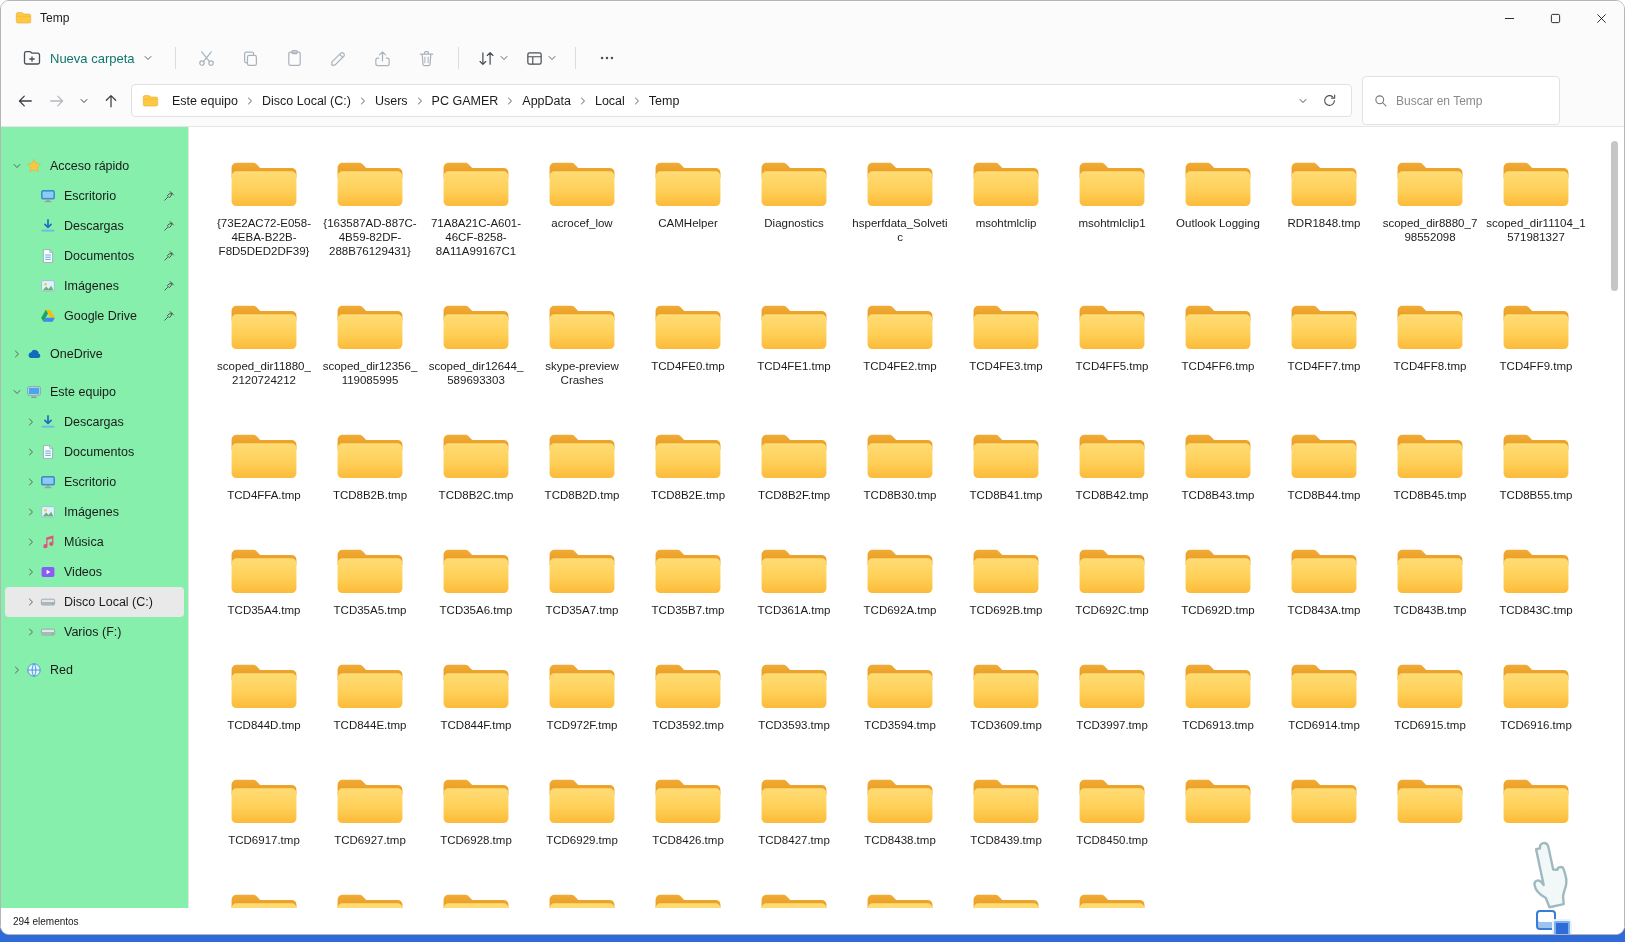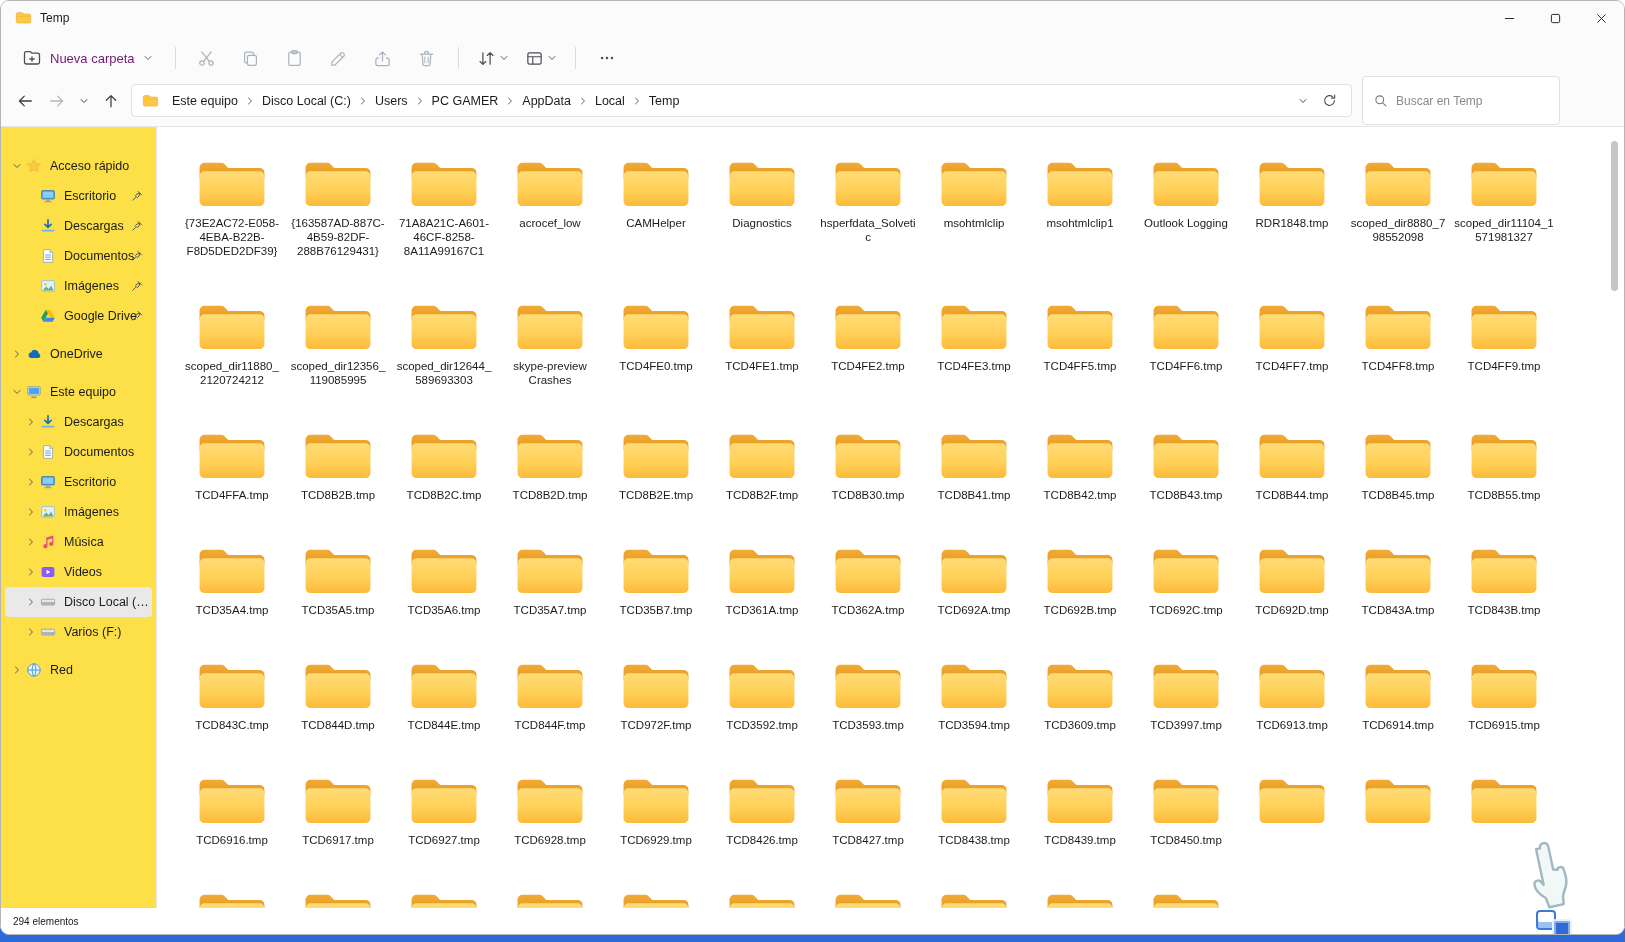--- a/index.html
+++ b/index.html
@@ -16,21 +16,21 @@
     padding-left:14px; position:relative; }
   .title-text { font-size:12px; margin-left:8px; }
   .win-controls { position:absolute; right:0; top:0; height:100%; display:flex; }
   .win-btn { width:46px; height:100%; display:flex; align-items:center; justify-content:center;
     background:transparent; border:none; color:#1b1b1b; cursor:default; }
 
   
   .toolbar { height:46px; flex:0 0 auto; background:#fbfbfb; display:flex; align-items:center;
     padding:0 10px; gap:2px; }
   .btn-newfolder { display:flex; align-items:center; gap:8px; padding:7px 11px; border:none;
-    background:transparent; border-radius:4px; font-size:13px; color:#701a75; font-family:inherit; }
+    background:transparent; border-radius:4px; font-size:13px; color:#0f766e; font-family:inherit; }
   .tb-sep { width:1px; height:22px; background:#dcdcdc; margin:0 9px; flex:0 0 auto; }
   .tb-group { display:flex; align-items:center; gap:4px; }
   .tb-btn { min-width:40px; height:34px; display:flex; align-items:center; justify-content:center;
     gap:3px; background:transparent; border:none; border-radius:4px; color:#494f55; padding:0 7px; }
   .tb-btn.disabled { color:#aab3bd; }
   .icon { display:inline-flex; align-items:center; justify-content:center; line-height:0; }
   .chev { color:#5f6469; }
 
   
   .addressrow { height:46px; flex:0 0 auto; background:#fbfbfb; display:flex; align-items:center;
@@ -47,21 +47,21 @@
   .crumb-sep { color:#5f5f5f; }
   .bc-right { margin-left:auto; display:flex; align-items:center; gap:14px; color:#4a4f54; padding-right:4px; }
   .search-box { width:198px; height:49px; background:#fff; border:1px solid #e1e1e1; border-radius:4px;
     display:flex; align-items:center; padding:0 10px; gap:8px; color:#767676; flex:0 0 auto; }
   .search-box input { border:none; outline:none; background:transparent; width:100%;
     font-size:12px; font-family:inherit; color:#1b1b1b; }
   .search-box input::placeholder { color:#8a8a8a; }
 
   
   .bodyrow { flex:1 1 auto; display:flex; min-height:0; background:#fff; }
-  .sidebar { width:156px; flex:0 0 auto; background:#fde047; border-right:1px solid #e6e6e6;
+  .sidebar { width:188px; flex:0 0 auto; background:#86efac; border-right:1px solid #e6e6e6;
     padding-top:16px; overflow:hidden; }
   .side-item { position:relative; height:30px; display:flex; align-items:center; font-size:12.5px;
     margin:0 4px; border-radius:4px; padding-left:4px; cursor:default; white-space:nowrap; }
   .side-item.level1 { padding-left:18px; }
   .side-item.grouphead { margin-top:8px; }
   .side-item.selected { background:#e9e9e9; }
   .chev-slot { width:16px; display:inline-flex; justify-content:center; color:#5f5f5f; flex:0 0 auto; }
   .side-ic { width:18px; margin-right:7px; flex:0 0 auto; }
   .side-label { overflow:hidden; text-overflow:ellipsis; }
   .pin { position:absolute; right:9px; top:9px; }
@@ -1008,29 +1008,20 @@
               </span>
               <div class="flabel">TCD361A.tmp</div>
             </div>
             <div class="fitem">
               <span class="icon folder-ic">
                 <svg width="78" height="60" viewBox="0 0 96 74">
                   <path d="M8 18a6 6 0 0 1 6-6h20.6a6 6 0 0 1 4.3 1.8l4.4 4.6H82a6 6 0 0 1 6 6v6H8z" fill="url(#folderBack)"></path>
                   <rect x="8" y="22.5" width="80" height="43" rx="6" fill="url(#folderFront)"></rect>
                 </svg>
               </span>
-              <div class="flabel">TCD362A.tmp</div>
-            </div>
-            <div class="fitem">
-              <span class="icon folder-ic">
-                <svg width="78" height="60" viewBox="0 0 96 74">
-                  <path d="M8 18a6 6 0 0 1 6-6h20.6a6 6 0 0 1 4.3 1.8l4.4 4.6H82a6 6 0 0 1 6 6v6H8z" fill="url(#folderBack)"></path>
-                  <rect x="8" y="22.5" width="80" height="43" rx="6" fill="url(#folderFront)"></rect>
-                </svg>
-              </span>
               <div class="flabel">TCD692A.tmp</div>
             </div>
             <div class="fitem">
               <span class="icon folder-ic">
                 <svg width="78" height="60" viewBox="0 0 96 74">
                   <path d="M8 18a6 6 0 0 1 6-6h20.6a6 6 0 0 1 4.3 1.8l4.4 4.6H82a6 6 0 0 1 6 6v6H8z" fill="url(#folderBack)"></path>
                   <rect x="8" y="22.5" width="80" height="43" rx="6" fill="url(#folderFront)"></rect>
                 </svg>
               </span>
               <div class="flabel">TCD692B.tmp</div>

